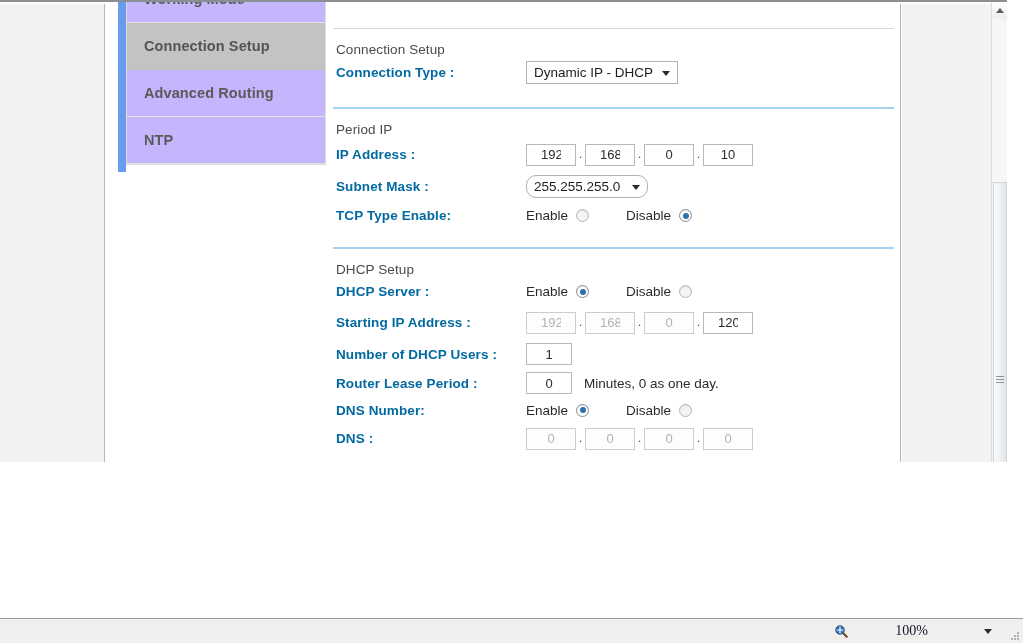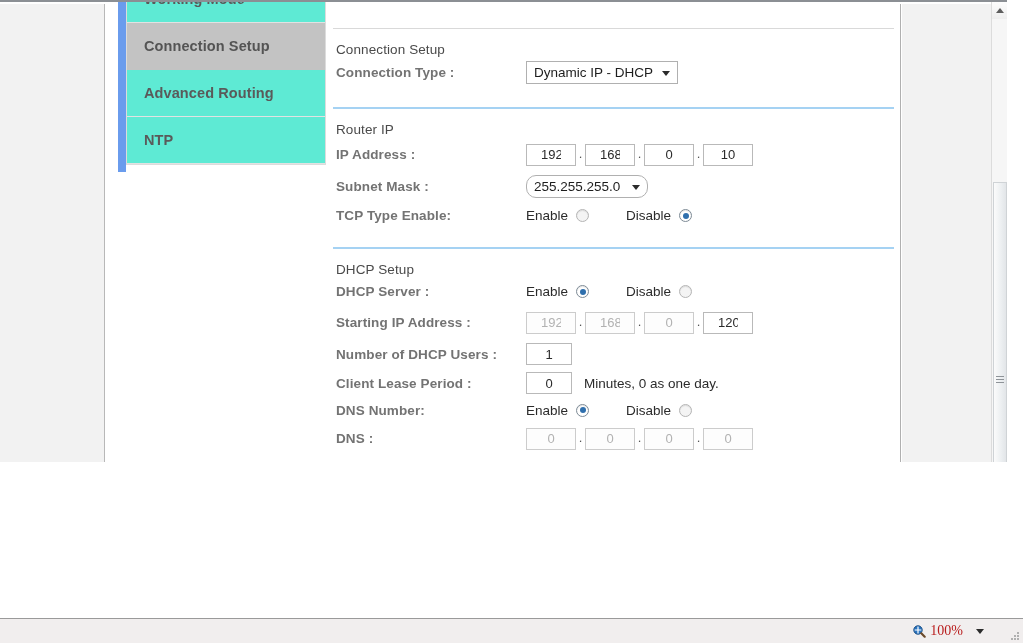--- a/index.html
+++ b/index.html
@@ -72,21 +72,21 @@
     background: #ffffff;
   }
   .menu-item {
     height: 47px;
     line-height: 47px;
     padding-left: 17px;
     font-size: 14.5px;
     font-weight: bold;
     color: #5a5a5a;
     border-bottom: 1px solid #e2e2e2;
-    background: #5eead4;
+    background: #c4b5fd;
     letter-spacing: .1px;
     cursor: pointer;
     white-space: nowrap;
     overflow: hidden;
   }
   .menu-item:last-child { border-bottom: 1px solid #e2e2e2; }
   .menu-item.active {
     background: #c3c3c3;
     color: #545454;
     border-bottom: 1px solid #c3c3c3;
@@ -119,21 +119,21 @@
     display: flex;
     align-items: center;
     min-height: 28px;
     padding: 4px 0 3px 3px;
   }
   .lbl {
     width: 190px;
     flex: 0 0 190px;
     font-size: 13.5px;
     font-weight: bold;
-    color: #737373;
+    color: #0369a1;
     letter-spacing: .1px;
   }
   .ctl { display: flex; align-items: center; }
 
   
   input.txt {
     font-family: "Liberation Sans", sans-serif;
     font-size: 13px;
     color: #2a2a2a;
     text-align: center;
@@ -273,26 +273,27 @@
   
   .statusbar {
     position: absolute;
     left: 0; bottom: 0;
     width: 1023px; height: 25px;
     background: #f1eeee;
     border-top: 1px solid #9a9a9a;
   }
   .zoombox {
     position: absolute;
-    right: 39px; top: 4px;
+    right: 31px; top: 4px;
     display: flex;
     align-items: center;
     font-size: 13px;
-    color: #b91c1c;
+    color: #0f172a;
     cursor: pointer;
+    gap: 43px;
   }
   .zoombox .mag { margin-right: 4px; display: flex; }
   .zoom-label { font-family: "Liberation Serif", serif; font-size: 14px; }
   .zoom-arrow {
     margin-left: 13px;
     width: 0; height: 0;
     border-left: 4.5px solid transparent;
     border-right: 4.5px solid transparent;
     border-top: 5px solid #2b2b2b;
   }
@@ -349,21 +350,21 @@
             <div class="sel sel-ct">
               <span>Dynamic IP - DHCP</span>
               <span class="arrow"></span>
             </div>
           </div>
         </div>
 
         <div style="height:20px"></div>
         <div class="hr-blue"></div>
 
-        <div class="section-title">Router IP</div>
+        <div class="section-title">Period IP</div>
 
         <div class="row">
           <div class="lbl">IP Address :</div>
           <div class="ctl">
             <input class="txt oct" value="192" style="">
             <span class="dot">.</span>
             <input class="txt oct" value="168" style="">
             <span class="dot">.</span>
             <input class="txt oct" value="0" style="">
             <span class="dot">.</span>
@@ -429,21 +430,21 @@
         </div>
 
         <div class="row">
           <div class="lbl">Number of DHCP Users :</div>
           <div class="ctl">
             <input class="txt num" value="1" style="">
           </div>
         </div>
 
         <div class="row">
-          <div class="lbl">Client Lease Period :</div>
+          <div class="lbl">Router Lease Period :</div>
           <div class="ctl">
             <input class="txt num" value="0" style="">
             <span class="hint">Minutes, 0 as one day.</span>
           </div>
         </div>
 
         <div class="row stack-row">
           <div class="lbl">DNS Number:</div>
           <div class="ctl radio-group">
             <label class="radio-wrap">

